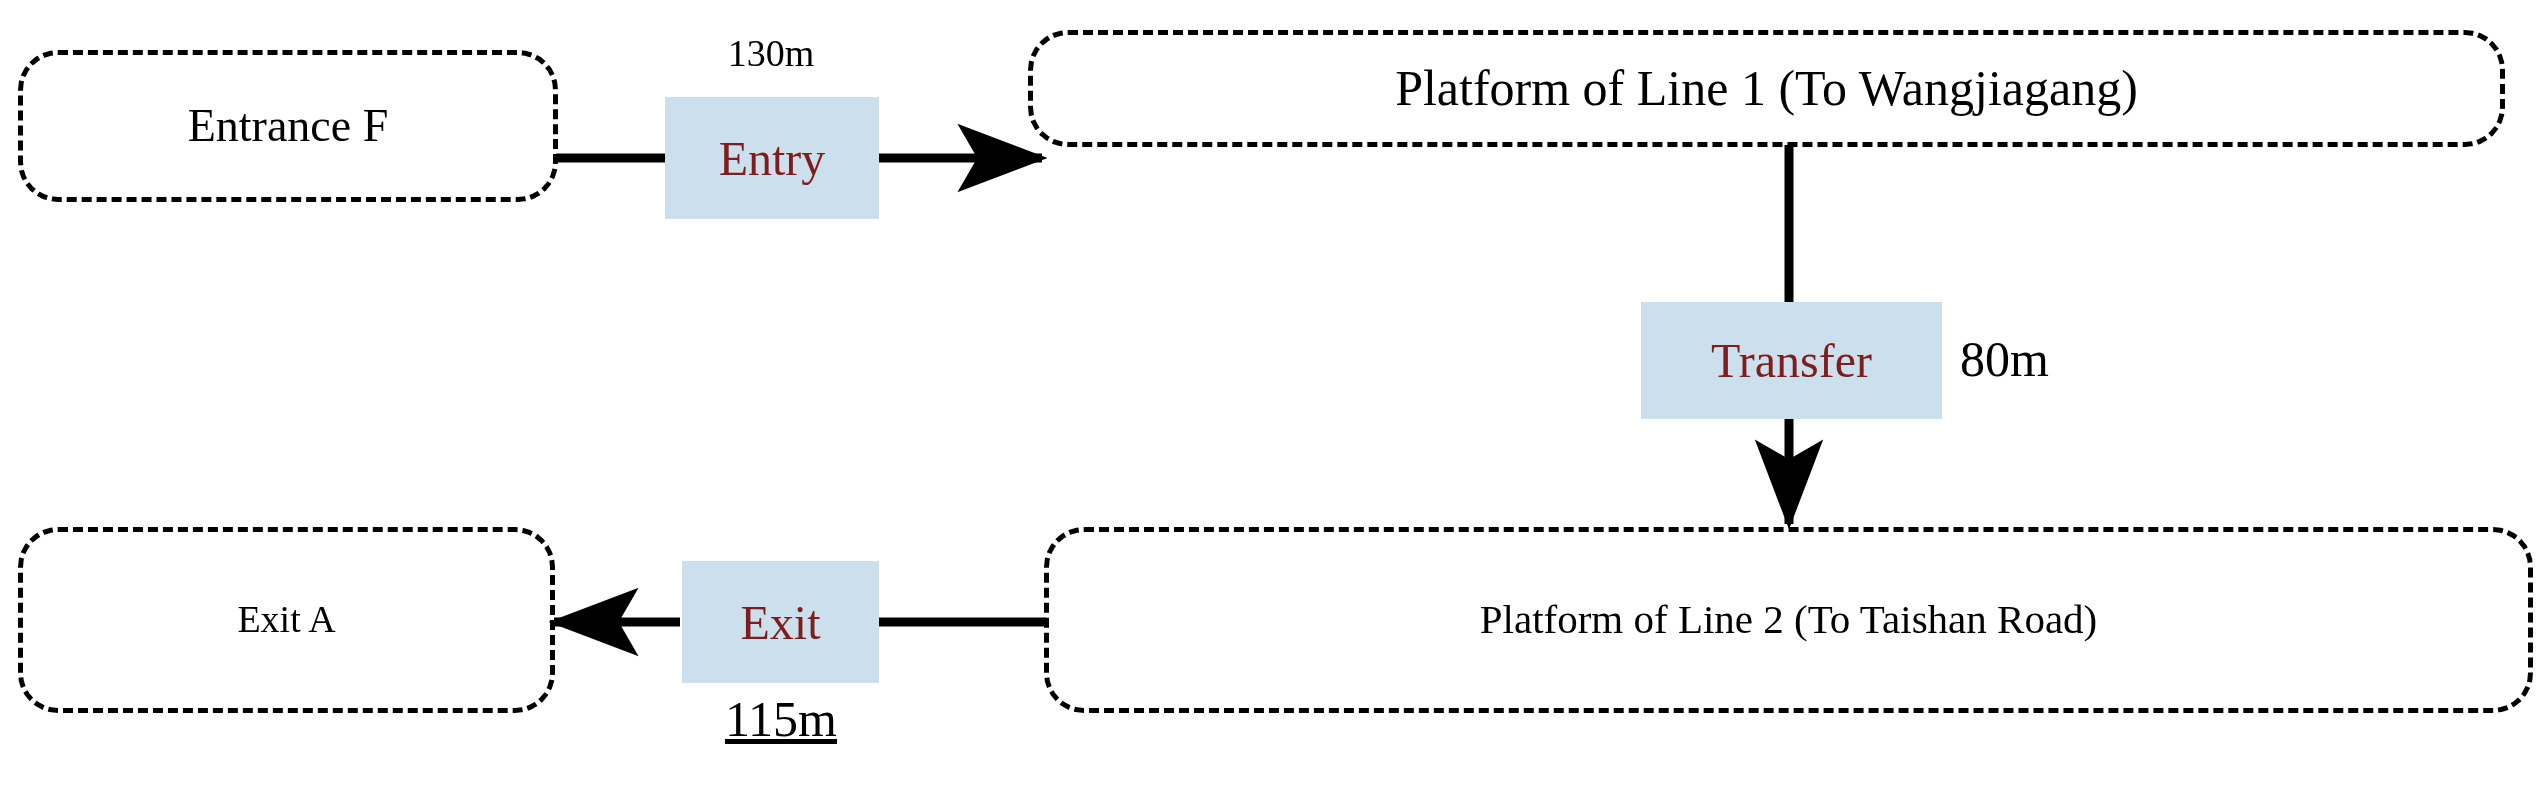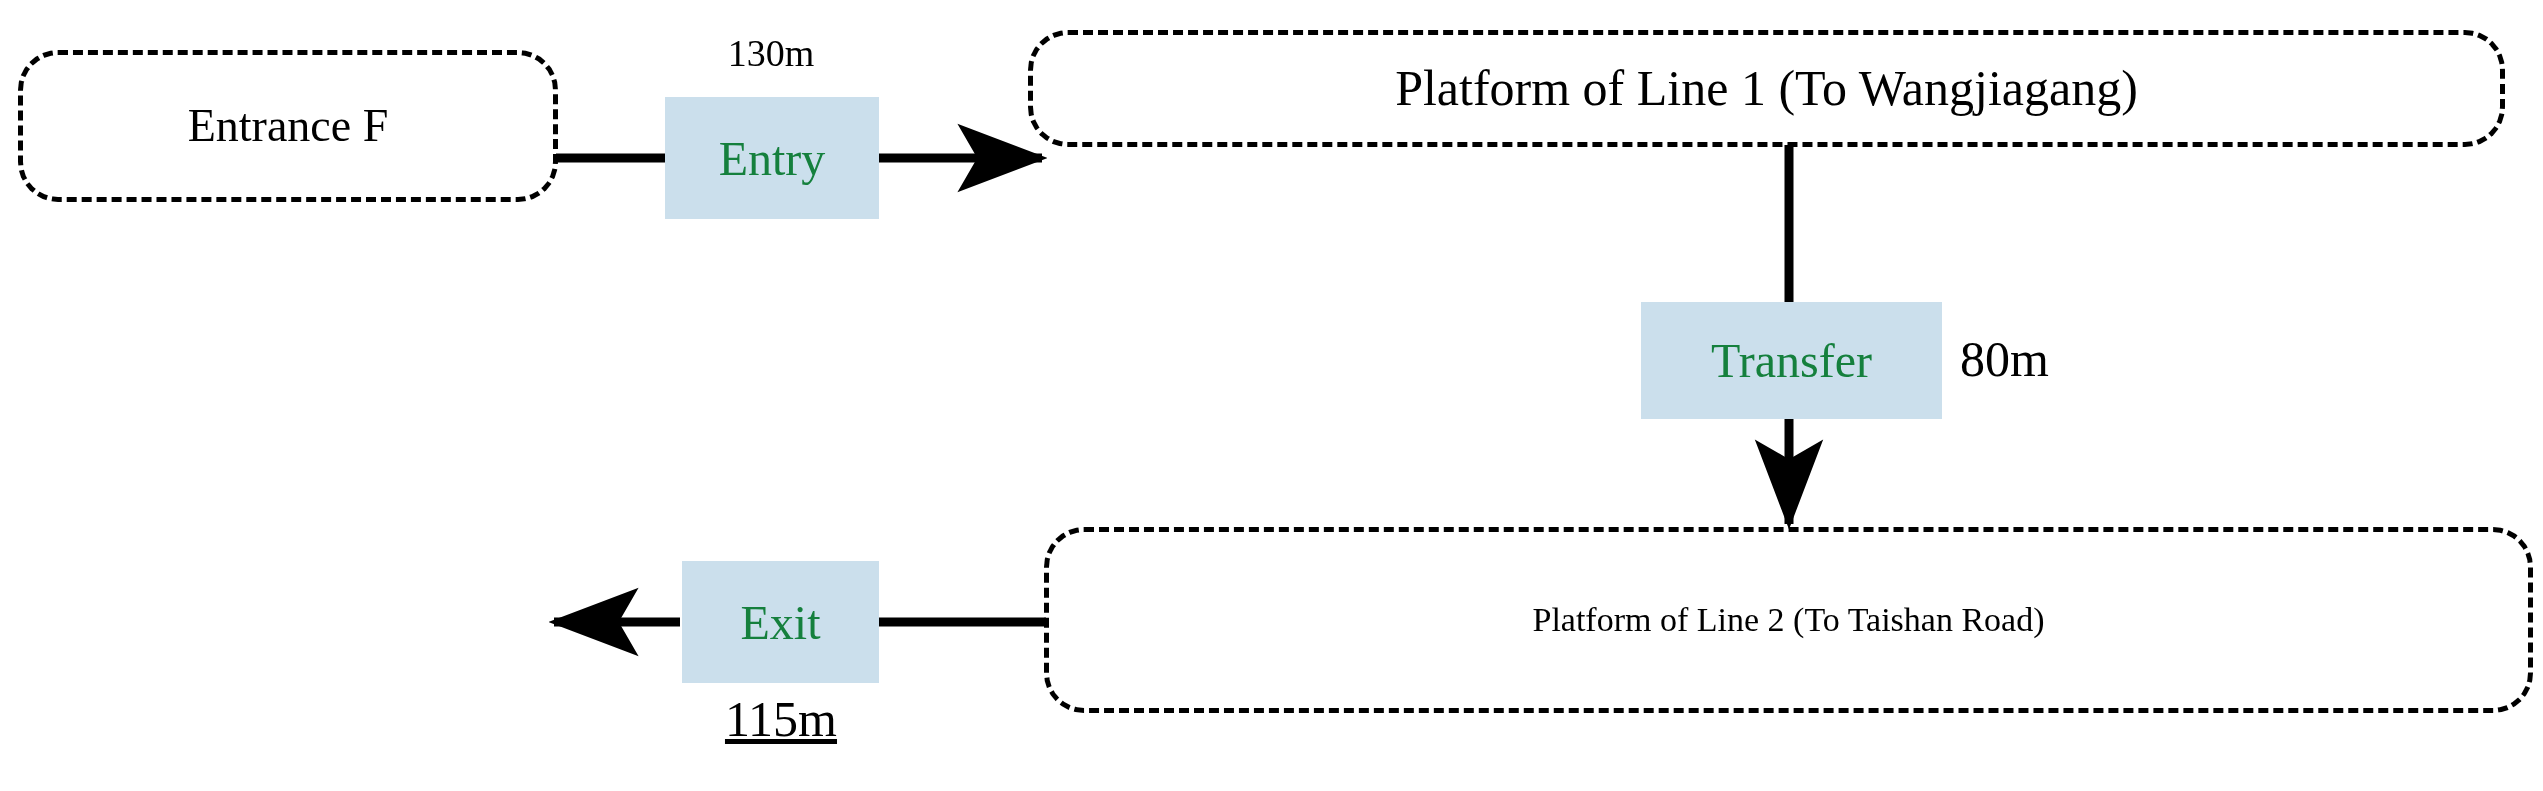--- a/index.html
+++ b/index.html
@@ -43,35 +43,35 @@
     padding: 0 12px;
     white-space: nowrap;
   }
   .edge-box {
     position: absolute;
     box-sizing: border-box;
     display: flex;
     align-items: center;
     justify-content: center;
     text-align: center;
-    color: #15803d;
+    color: #7f1d1d;
     white-space: nowrap;
   }
   .dist-label {
     position: absolute;
     color: #000000;
     white-space: nowrap;
     text-align: center;
   }
 
   
   #node-entrance   { left: 18px;   top: 50px;  width: 540px;  height: 152px; font-size: 46px; }
   #node-platform1  { left: 1028px; top: 30px;  width: 1477px; height: 117px; font-size: 50px; }
   #node-exit-a     { left: 18px;   top: 527px; width: 537px;  height: 186px; font-size: 38px; }
-  #node-platform2  { left: 1044px; top: 527px; width: 1489px; height: 186px; font-size: 34px; text-align: center; }
+  #node-platform2  { left: 1044px; top: 527px; width: 1489px; height: 186px; font-size: 41px; text-align: center; }
 
   
   #edgebox-entry    { left: 665px;  top: 97px;  width: 214px; height: 122px; font-size: 48px; }
   #edgebox-transfer { left: 1641px; top: 302px; width: 301px; height: 117px; font-size: 48px; }
   #edgebox-exit     { left: 682px;  top: 561px; width: 197px; height: 122px; font-size: 48px; }
 
   
   #dist-entry    { left: 651px;  top: 3px;   width: 240px; font-size: 38px; margin-top: 28px; }
   #dist-transfer { left: 1960px; top: 330px; width: 190px; font-size: 50px; text-align: left; }
   #dist-exit     { left: 661px;  top: 690px; width: 240px; font-size: 50px; text-decoration: underline; }
@@ -102,20 +102,23 @@
   </svg>
 
   <div class="node" id="node-entrance" style="border-color: rgb(0, 0, 0);">
     <span class="node-label">Entrance F</span>
   </div>
 
   <div class="node" id="node-platform1" style="border-color: rgb(0, 0, 0);">
     <span class="node-label">Platform of Line 1 (To Wangjiagang)</span>
   </div>
 
+  <div class="node" id="node-exit-a" style="border-color: rgb(0, 0, 0);">
+    <span class="node-label">Exit A</span>
+  </div>
 
   <div class="node" id="node-platform2" style="border-color: rgb(0, 0, 0);">
     <span class="node-label">Platform of Line 2 (To Taishan Road)</span>
   </div>
 
   <div class="edge-box" id="edgebox-entry" style="background: rgb(203, 223, 236);">
     <span>Entry</span>
   </div>
 
   <div class="edge-box" id="edgebox-exit" style="background: rgb(203, 223, 236);">

